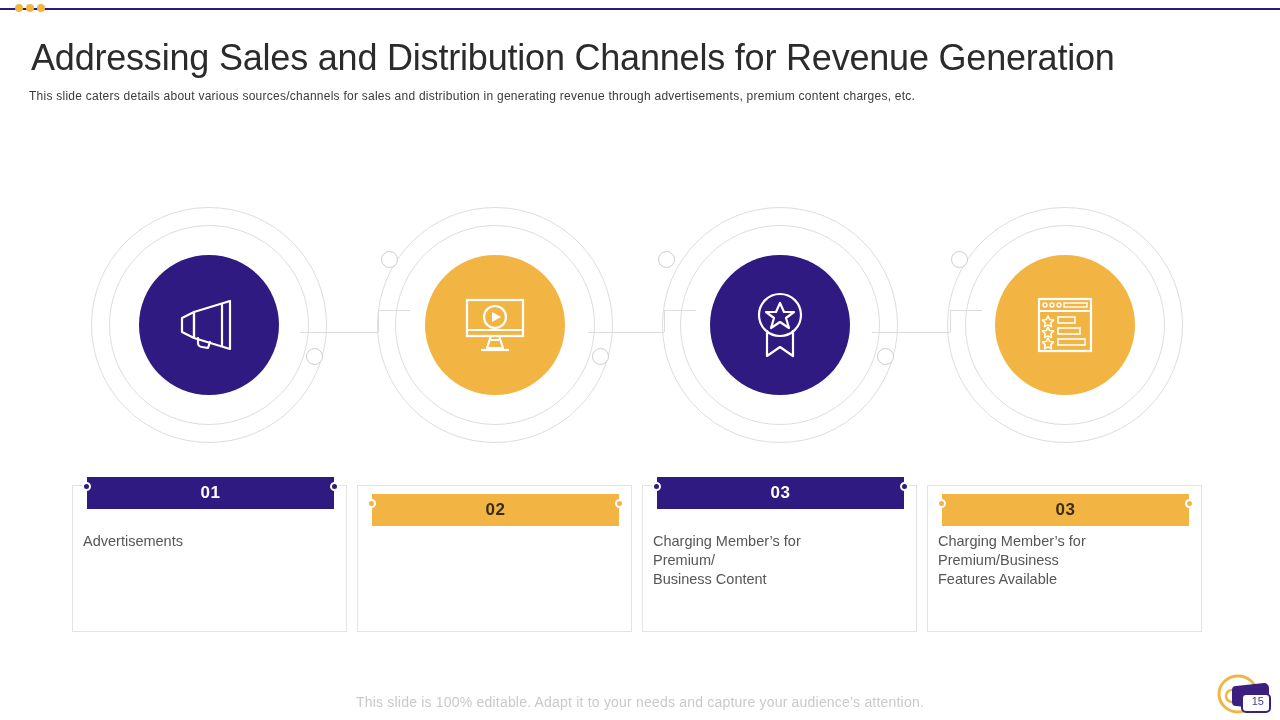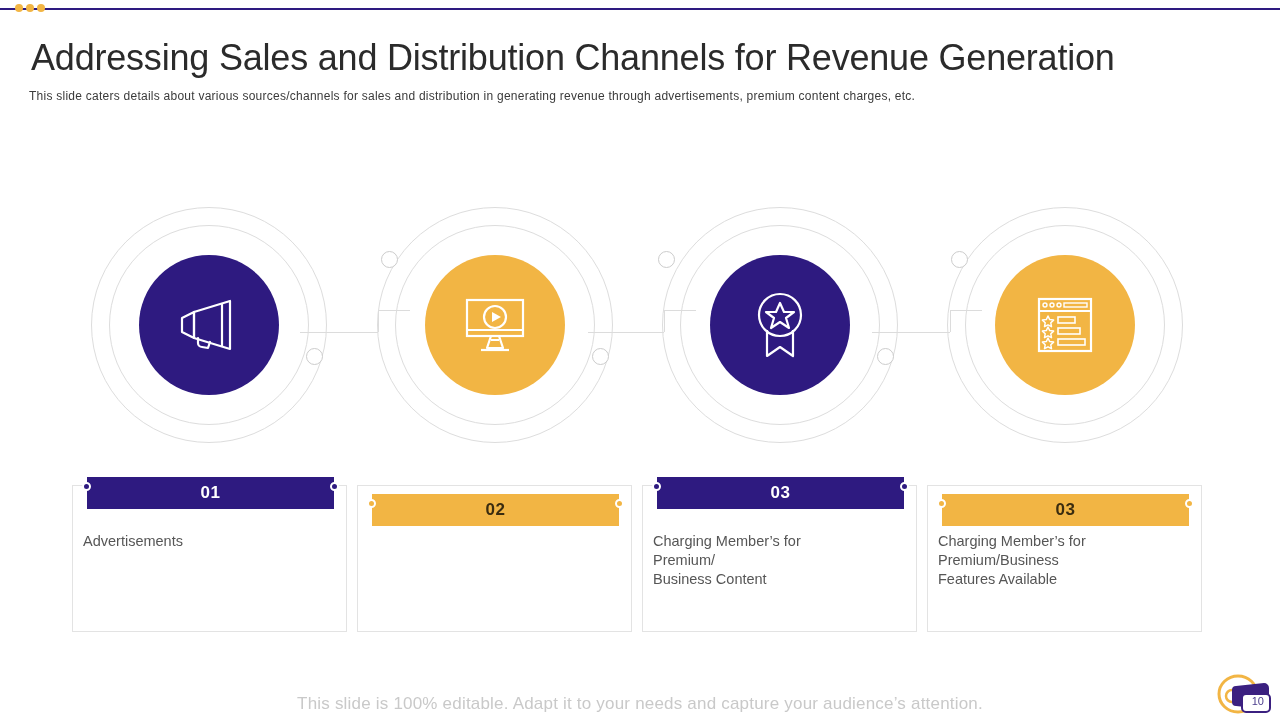--- a/index.html
+++ b/index.html
@@ -112,21 +112,21 @@
     position:absolute; left:10px; right:10px; top:46px;
     text-align:left;
     font-size:14.5px; line-height:19px;
     color:#565656;
   }
 
   
   .footer {
     position:absolute; left:0; top:694px;
     width:1280px; text-align:center;
-    font-size:17px; color:#c9c9c9;
+    font-size:14px; color:#c9c9c9;
     letter-spacing:0.2px;
   }
   .logo {
     position:absolute; right:6px; bottom:2px;
     width:58px; height:48px;
   }
   .pagenum {
     position:absolute; right:16px; bottom:13px;
     font-size:11px; color:#4a3c8c;
   }
@@ -281,15 +281,15 @@
   </div>
 
   <div class="footer">This slide is 100% editable. Adapt it to your needs and capture your audience’s attention.</div>
 
   <svg class="logo" viewBox="0 0 58 48" fill="none">
     <ellipse cx="22" cy="24" rx="19" ry="18" stroke="#F2B544" stroke-width="3"></ellipse>
     <circle cx="16" cy="26" r="6" stroke="#F2B544" stroke-width="2.5"></circle>
     <path d="M20 16 L48 13 a5 5 0 0 1 5 5 L53 34 a5 5 0 0 1 -5 5 L20 36 a4 4 0 0 1 -4 -4 L16 20 a4 4 0 0 1 4 -4 Z" fill="#3B2080"></path>
     <rect x="26" y="24" width="28" height="18" rx="4" fill="#ffffff" stroke="#3B2080" stroke-width="2"></rect>
   </svg>
-  <div class="pagenum">10</div>
+  <div class="pagenum">15</div>
 
 </div>
 
 </body></html>

